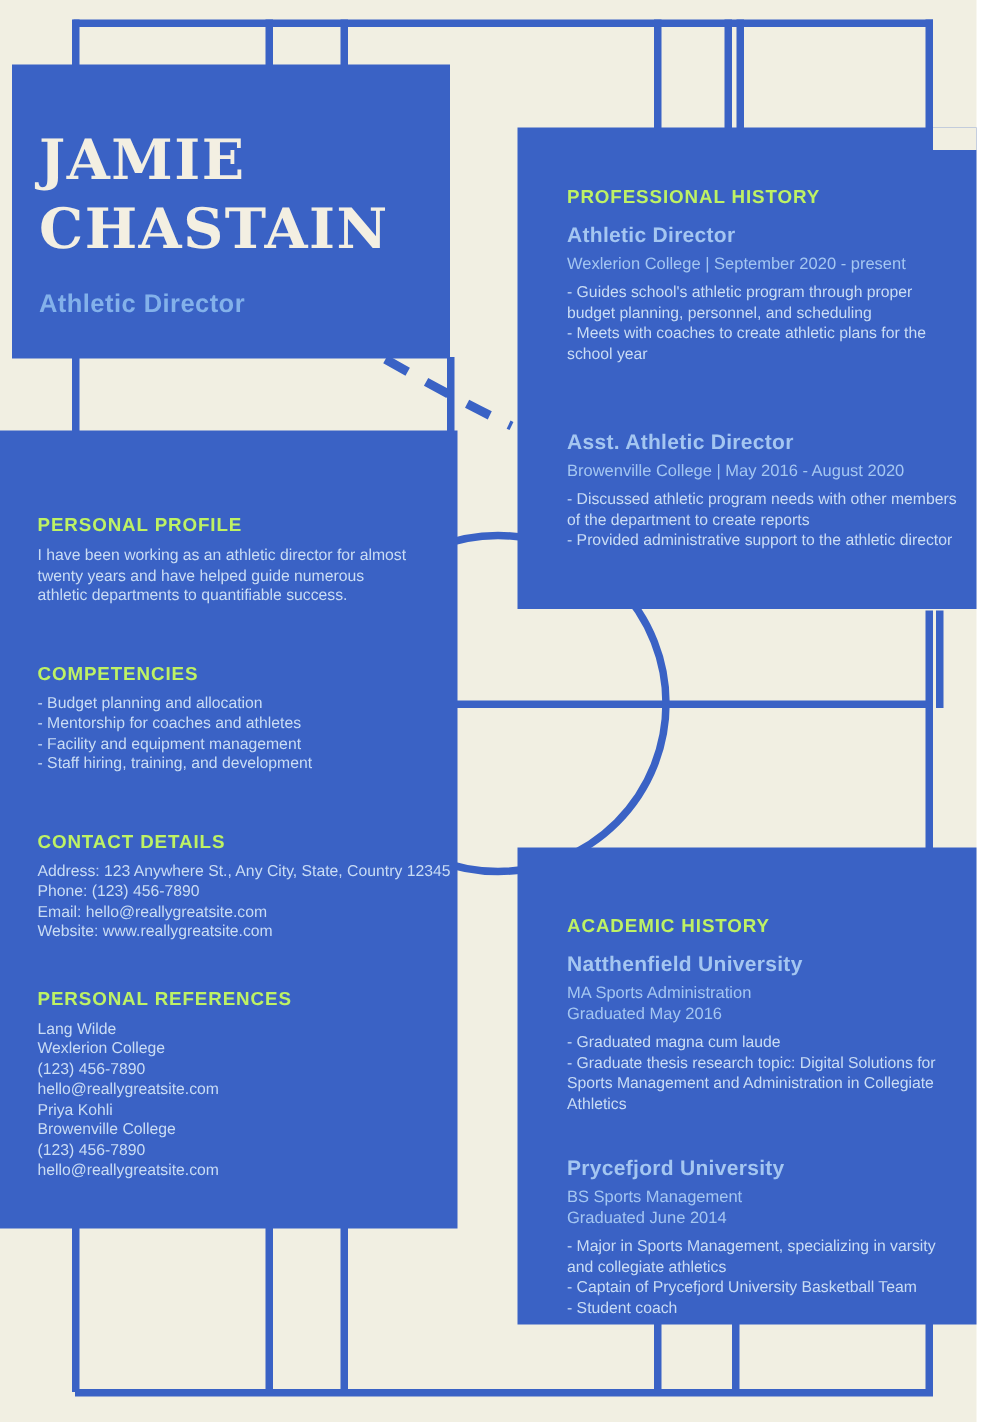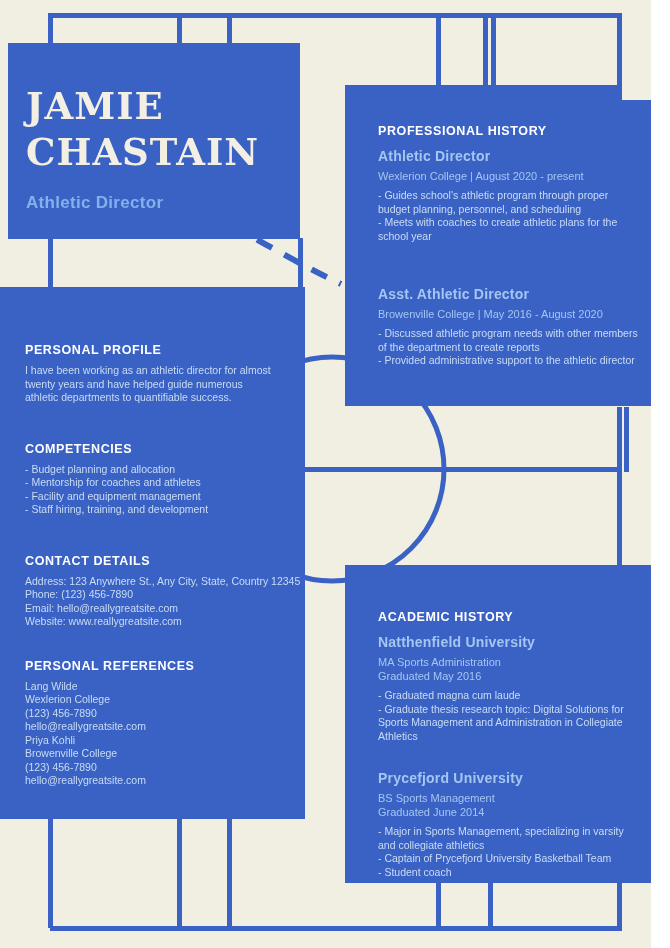--- a/index.html
+++ b/index.html
@@ -25,21 +25,21 @@
     letter-spacing:1px;
     color:#f3efe2;
   }
   .name-sub{
     margin-top:18px;
     font-weight:bold;font-size:17px;
     color:#83b1ea;letter-spacing:0.3px;
   }
   .sec-h{
     font-weight:bold;font-size:12.5px;letter-spacing:0.6px;
-    color:#ffffff;line-height:16px;
+    color:#bef264;line-height:16px;
   }
   .body-txt{color:#c9dcf4;font-size:10.5px;line-height:13.5px;}
   .para{margin-top:6px;width:250px;}
   .list{margin-top:6px;}
   .line{font-size:10.5px;line-height:13.5px;color:#c9dcf4;}
   .nowrap .line{white-space:nowrap;}
   .sub-h{
     font-weight:bold;font-size:14px;line-height:18px;
     color:#a4c6f1;letter-spacing:0.2px;
   }
@@ -122,21 +122,21 @@
         <div class="line">(123) 456-7890</div>
         <div class="line">hello@reallygreatsite.com</div>
       </div>
   </div>
 
   <div class="box prof-box">
     <div class="sec-h">PROFESSIONAL HISTORY</div>
 
     <div class="job">
       <div class="sub-h">Athletic Director</div>
-      <div class="meta">Wexlerion College | August 2020 - present</div>
+      <div class="meta">Wexlerion College | September 2020 - present</div>
       <div class="bullets">
           <div class="line">- Guides school's athletic program through proper budget planning, personnel, and scheduling</div>
           <div class="line">- Meets with coaches to create athletic plans for the school year</div>
         </div>
     </div>
 
     <div class="job job2">
       <div class="sub-h">Asst. Athletic Director</div>
       <div class="meta">Browenville College | May 2016 - August 2020</div>
       <div class="bullets">

